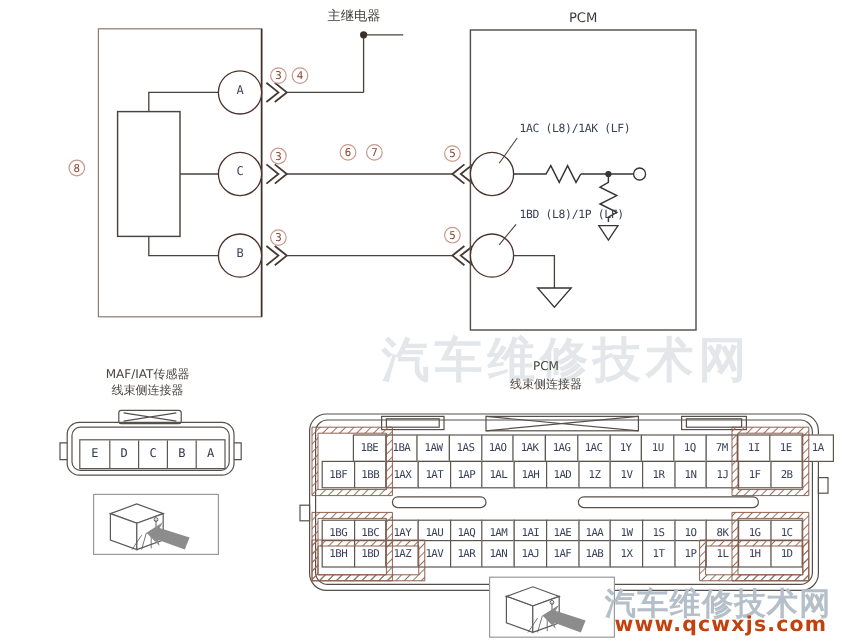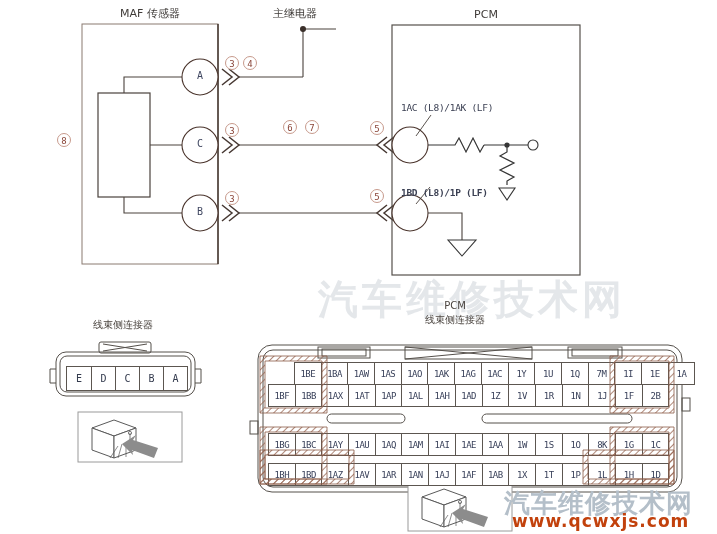--- a/index.html
+++ b/index.html
@@ -4,38 +4,38 @@
 <style>
   html,body{margin:0;padding:0;background:#fff;}
   #page{position:relative;width:717px;height:534px;background:#fff;overflow:hidden;
         font-family:"DejaVu Sans",sans-serif;color:#3a3a3a;}
   svg.layer{position:absolute;left:0;top:0;pointer-events:none;}
   .lbl{position:absolute;font-size:11px;color:#3f3b38;white-space:nowrap;}
   .ctr{text-align:center;}
   .pinletter{position:absolute;width:16px;text-align:center;font-size:10px;color:#3f4660;
              font-family:"DejaVu Sans Mono",monospace;}
   .pcmpin{position:absolute;font-family:"DejaVu Sans Mono",monospace;font-size:9.5px;
-          color:#3a3f52;letter-spacing:-0.3px;}
+          color:#3a3f52;letter-spacing:-0.3px;margin-left:32px;}
   .callout{position:absolute;width:14px;height:14px;border:1px solid #c79a8c;border-radius:50%;
            color:#8a4538;font-size:9px;line-height:14px;text-align:center;background:#fff;
            font-family:"DejaVu Sans Mono",monospace;box-sizing:border-box;}
   .conntitle{position:absolute;font-size:10px;color:#4a443f;text-align:center;}
   
   .maf-pins{position:absolute;left:66px;top:366px;width:122px;height:25px;
             border:1px solid #5c5650;box-sizing:border-box;}
   .maf-pins .grow{display:flex;position:absolute;left:0;top:0;}
   .maf-pins .gcell{width:24px;height:23px;border-left:1px solid #5c5650;box-sizing:border-box;
             display:flex;align-items:center;justify-content:center;
             font-family:"DejaVu Sans Mono",monospace;font-size:10px;color:#333a4d;}
   .maf-pins .gcell:first-child{border-left:none;}
   
   .pcm-grid{position:absolute;left:268px;top:362px;width:402px;height:117px;}
   .pcm-grid .grow{display:flex;position:absolute;left:0;}
   .pcm-grid .grow.row0{top:0;padding-left:26px;}  .pcm-grid .grow.row1{top:22px;}
-  .pcm-grid .grow.row2{top:71px;}  .pcm-grid .grow.row3{top:101px;align-items:center;}
+  .pcm-grid .grow.row2{top:71px;}  .pcm-grid .grow.row3{top:88px;align-items:center;}
   .pcm-grid .gcell{width:27.7px;height:23px;border:1px solid #5c5650;margin-left:-1px;
             box-sizing:border-box;background:#fff;display:flex;align-items:center;justify-content:center;
             font-family:"DejaVu Sans Mono",monospace;font-size:9px;color:#39415a;letter-spacing:-0.5px;}
   .pcm-grid .gcell:first-child{margin-left:0;}
   
   .wm-mid{position:absolute;left:318px;top:272px;font-size:40px;font-weight:bold;
           color:#e4e7ea;letter-spacing:4px;}
   .wm-name{position:absolute;left:504px;top:486px;font-size:26px;font-weight:bold;letter-spacing:1px;}
   .wm-url{position:absolute;left:512px;top:511px;font-size:17px;font-weight:bold;
           font-family:"DejaVu Sans",sans-serif;letter-spacing:1px;}
@@ -130,41 +130,41 @@
     </g>
 
     <rect x="78" y="412" width="104" height="50" fill="#fff" stroke="#9a9a9a" stroke-width="1"></rect>
     <use href="#connIcon" transform="translate(92,418)"></use>
     <rect x="408" y="481" width="104" height="50" fill="#fff" stroke="#9a9a9a" stroke-width="1"></rect>
     <use href="#connIcon" transform="translate(422,487)"></use>
   </svg>
 
   <div class="wm-mid">汽车维修技术网</div>
 
-  <div class="lbl ctr" style="left:82px;top:6px;width:136px;">MAF 传感器</div>
   <div class="lbl ctr" style="left:254px;top:6px;width:82px;">主继电器</div>
   <div class="lbl ctr" style="left:392px;top:8px;width:188px;">PCM</div>
 
   <div class="pinletter" style="left:192px;top:70px;">A</div>
   <div class="pinletter" style="left:192px;top:138px;">C</div>
   <div class="pinletter" style="left:192px;top:206px;">B</div>
 
   <div class="pcmpin" style="left:401px;top:102px;">1AC (L8)/1AK (LF)</div>
-  <div class="pcmpin" style="left:401px;top:187px;font-weight:bold;">1BD (L8)/1P (LF)</div>
+  <div class="pcmpin" style="left:401px;top:174px;">1BD (L8)/1P (LF)</div>
 
   <span class="callout" style="left:57px;top:133px;">8</span>
   <span class="callout" style="left:225px;top:56px;">3</span>
   <span class="callout" style="left:243px;top:56px;">4</span>
   <span class="callout" style="left:225px;top:123px;">3</span>
   <span class="callout" style="left:283px;top:120px;">6</span>
   <span class="callout" style="left:305px;top:120px;">7</span>
   <span class="callout" style="left:370px;top:121px;">5</span>
   <span class="callout" style="left:225px;top:191px;">3</span>
   <span class="callout" style="left:370px;top:189px;">5</span>
 
+  <div class="conntitle" style="left:58px;top:305px;width:130px;">MAF/IAT传感器</div>
   <div class="conntitle" style="left:58px;top:318px;width:130px;">线束侧连接器</div>
   <div class="conntitle" style="left:399px;top:300px;width:112px;">PCM</div>
   <div class="conntitle" style="left:399px;top:313px;width:112px;">线束侧连接器</div>
 
   <div class="maf-pins">
       <div class="grow row0">
         <div class="gcell">E</div>
         <div class="gcell">D</div>
         <div class="gcell">C</div>
         <div class="gcell">B</div>

